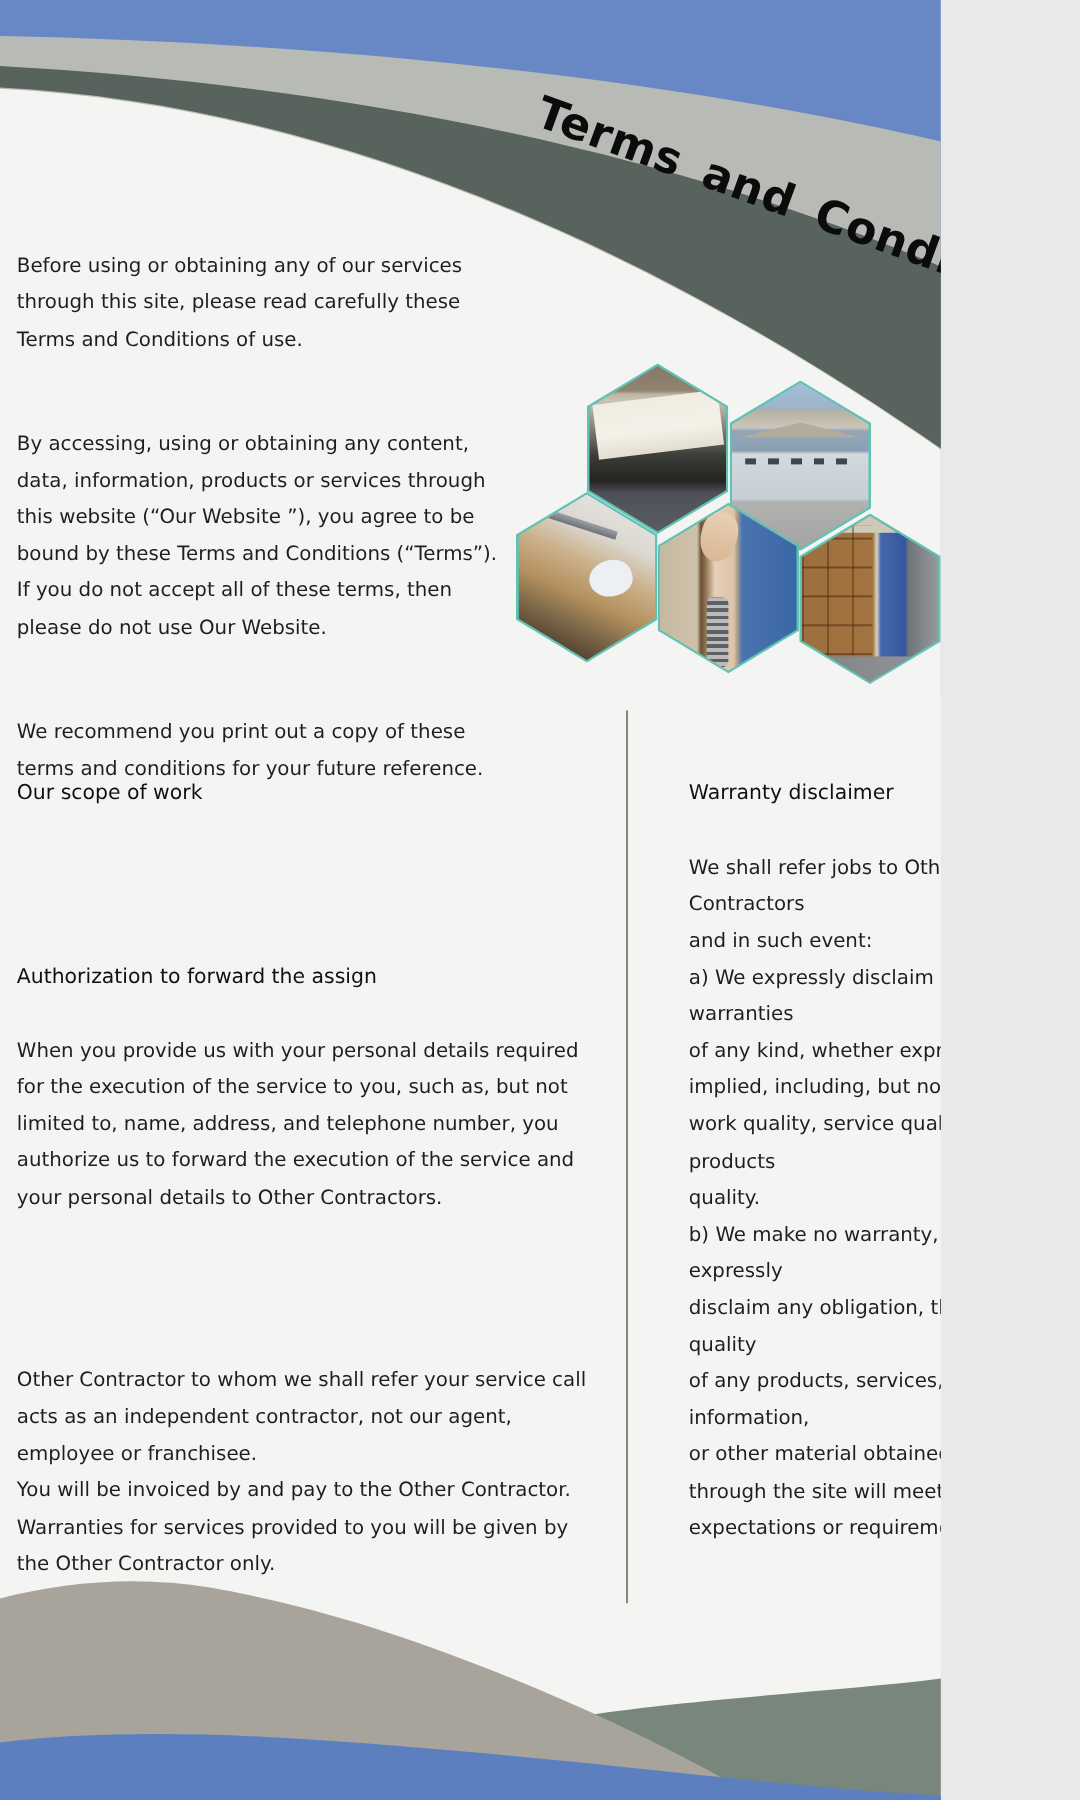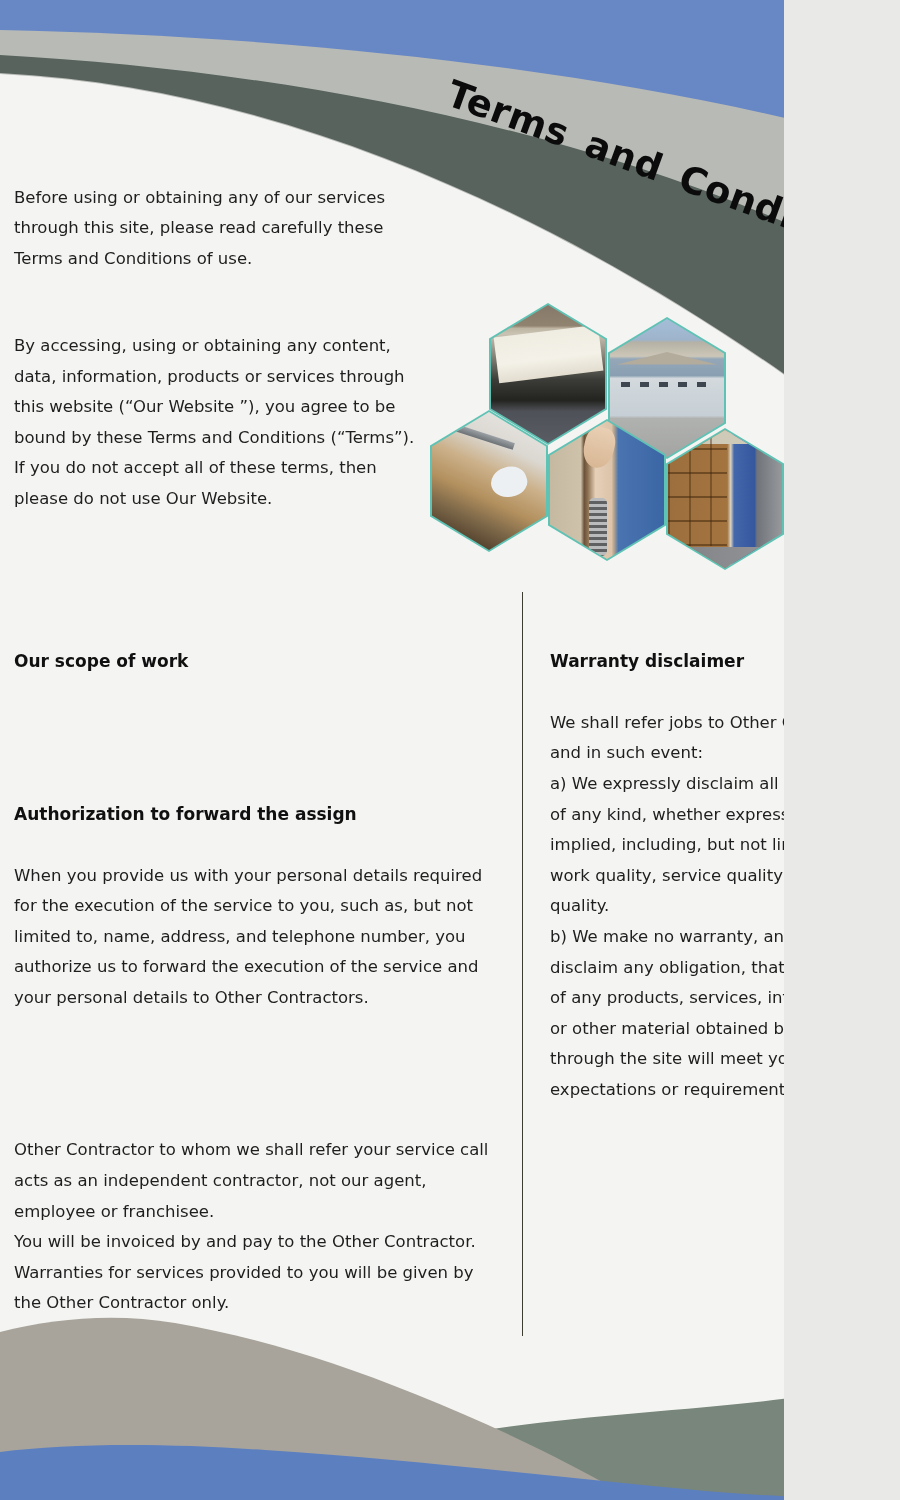--- a/index.html
+++ b/index.html
@@ -27,29 +27,29 @@
     transform:rotate(20deg); transform-origin:0 0;
     font-size:37px; font-weight:bold; color:#0b0b0b;
     letter-spacing:0.5px; word-spacing:7px; white-space:nowrap;
   }
 
   
   .txt {
     font-size:16.5px; line-height:30.6px; color:#1e1e1e;
     white-space:pre-line;
   }
-  .intro { position:absolute; left:14px; top:152px; width:480px; z-index:2; }
+  .intro { position:absolute; left:14px; top:176px; width:480px; z-index:2; }
   .intro .para { margin:0 0 26px 0; }
 
   .col-left  { position:absolute; left:14px;  top:585px; width:492px; z-index:2; }
   .col-right { position:absolute; left:550px; top:585px; width:336px; z-index:2; }
   .section { margin:0 0 30px 0; }
-  .col-right .section { margin-bottom:36px; }
+  .col-right .section { margin-bottom:36px;margin-left:24px; }
   .section-heading {
-    font-size:17px; font-weight:bold; color:#101010;
+    font-size:17px; font-weight:normal; color:#101010;
     line-height:31px; margin:0;
   }
 
   .divider {
     position:absolute; left:522px; top:592px; width:1px; height:744px;
     background:#3c3c32; z-index:2;
   }
 
   
   .collage { position:absolute; left:0; top:0; z-index:3; }
@@ -104,20 +104,22 @@
   <div class="intro txt">
     <div class="para">Before using or obtaining any of our services
 through this site, please read carefully these
 Terms and Conditions of use.</div>
     <div class="para">By accessing, using or obtaining any content,
 data, information, products or services through
 this website (“Our Website ”), you agree to be
 bound by these Terms and Conditions (“Terms”).
 If you do not accept all of these terms, then
 please do not use Our Website.</div>
+    <div class="para">We recommend you print out a copy of these
+terms and conditions for your future reference.</div>
   </div>
 
   <div class="collage">
     <div class="hex" style="left:489px; top:303px;">
       <div class="hx ph-opening">
         <div class="d-panel"></div>
       </div>
     </div>
     <div class="hex" style="left:608px; top:317px;">
       <div class="hx ph-house">

